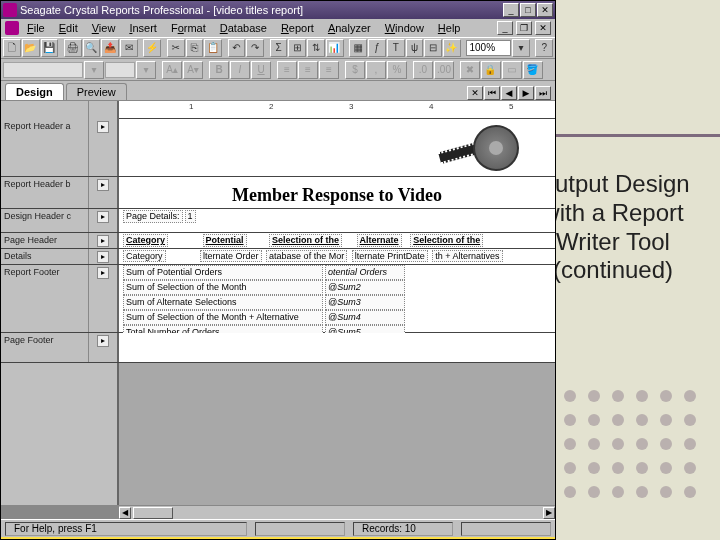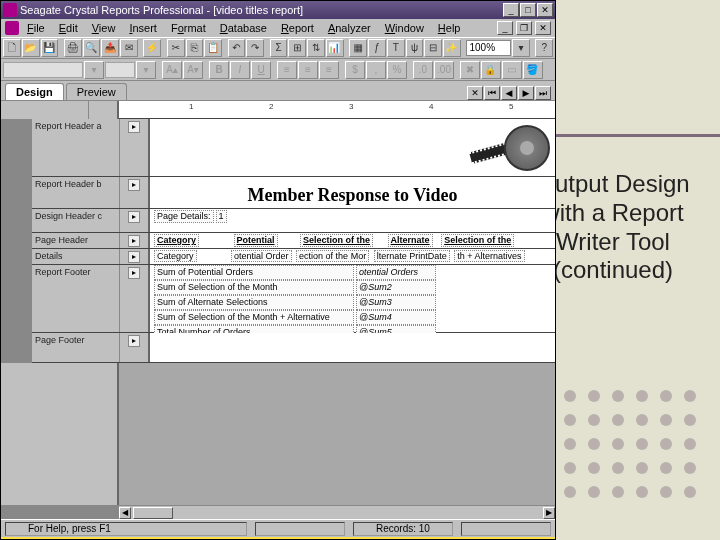--- a/index.html
+++ b/index.html
@@ -25,35 +25,35 @@
 .tsep { width: 4px; }
 .zoom { width: 50px; height:16px; background:#fff; border:1px solid #888; font-size:10px; padding:0 2px; line-height:14px;}
 .toolbar2 { height: 22px; background: #c0c0c0; border-bottom: 1px solid #888; display:flex; align-items:center; padding:0 2px; gap:1px;}
 .fontbox { width:80px; height:16px; background:#fff; border:1px solid #888; opacity:0.5;}
 .tabbar { height: 20px; background:#c0c0c0; display:flex; align-items:flex-end; padding: 0 4px; border-bottom:1px solid #888;}
 .tab { padding: 2px 10px; font-size:11px; background:#c0c0c0; border:1px solid #888; border-bottom:none; border-top-left-radius:3px; border-top-right-radius:3px; margin-right:2px;}
 .tab.active { background:#fff; font-weight:bold;}
 .workspace { position:relative; height: 418px; background:#888; display:flex;}
 .ruler { height: 18px; background:#fff; border-bottom:1px solid #444; position:relative; font-size:8px; color:#333; margin-left:30px;}
 .ruler span { position:absolute; top:1px;}
-.section { display:flex; border-bottom:1px solid #444;margin-left:31px;}
+.section { display:flex; border-bottom:1px solid #444;}
 .secname { width:88px; background:#c0c0c0; font-size:9px; padding:2px 3px; border-right:1px solid #888; color:#222;}
 .secgutter { width:30px; background:#c0c0c0; border-right:2px solid #666; display:flex; align-items:flex-start; justify-content:center; padding-top:2px;}
 .secgutter .gicon { width:12px; height:12px; border:1px solid #888; background:#eee; font-size:8px; text-align:center; line-height:10px;}
 .seccontent { flex:1; background:#fff; position:relative; font-size:10px;}
 .sec-headerb .seccontent { text-align:center; padding-top:8px;}
 .bigtitle { font-family: 'Times New Roman', serif; font-size:18px; font-weight:bold;}
 .sec-headerc .seccontent, .sec-ph .seccontent { padding: 1px 4px; font-size:9px; line-height:11px;}
 .field { display:inline-block; border:1px dotted #888; padding:0 2px; margin-right:2px; background:#fafafa; font-size:9px;}
 .colhead { font-weight:bold; text-decoration:underline;}
 .footer-row { display:flex; font-size:9px; padding:0 4px; line-height:13px;}
 .footer-row .lab { width:200px;}
 .footer-row .val { width:80px; font-style:italic; text-align:left;}
 .statusbar { height:18px; background:#c0c0c0; border-top:1px solid #fff; display:flex; align-items:center; font-size:10px; padding:0 4px; gap:8px;}
-.statusbar .cell { border:1px inset #999; padding:0 22px; height:14px; line-height:12px;}
+.statusbar .cell { border:1px inset #999; padding:0 8px; height:14px; line-height:12px;}
 .scroll-h { height:14px; background:#c0c0c0; border-top:1px solid #888; position:relative;}
 .scroll-h .thumb { position:absolute; left:14px; top:1px; width:40px; height:12px; background:#c0c0c0; border:1px solid #fff; border-right-color:#555; border-bottom-color:#555;}
 .scroll-h .ar { position:absolute; top:1px; width:12px; height:12px; background:#c0c0c0; border:1px solid #fff; border-right-color:#555; border-bottom-color:#555; font-size:8px; text-align:center;}
 .hr-line { position:absolute; left:504px; right:0; top:134px; height:3px; background:#7d6a7d;}
 .film-reel { position:absolute; left:440px; top:104px; width:80px; height:60px; }
 .film-reel .reel { position:absolute; right:0; top:8px; width:46px; height:46px; border-radius:50%; background: radial-gradient(#888,#555); border:2px solid #333;}
 .film-reel .reel::before { content:''; position:absolute; inset:14px; border-radius:50%; background:#aaa;}
 .film-reel .strip { position:absolute; left:0; top:30px; width:40px; height:12px; background:#222; transform:rotate(-15deg); border-top:2px dotted #fff; border-bottom:2px dotted #fff;}
 </style>
 </head>
@@ -265,22 +265,22 @@
         </div>
       </div>
 
       <div class="section" style="height:16px">
         <div class="secname">Details</div>
         <div class="secgutter">
             <div class="gicon">▸</div>
           </div>
         <div class="seccontent" style="padding:1px 4px;font-size:9px">
           <span class="field">Category</span>
-          <span class="field" style="margin-left:30px">otential Order</span>
-          <span class="field">ection of the Mor</span>
+          <span class="field" style="margin-left:30px">lternate Order</span>
+          <span class="field">atabase of the Mor</span>
           <span class="field">lternate PrintDate</span>
           <span class="field">th + Alternatives</span>
         </div>
       </div>
 
       <div class="section" style="height:68px">
         <div class="secname">Report Footer</div>
         <div class="secgutter">
             <div class="gicon">▸</div>
           </div>

